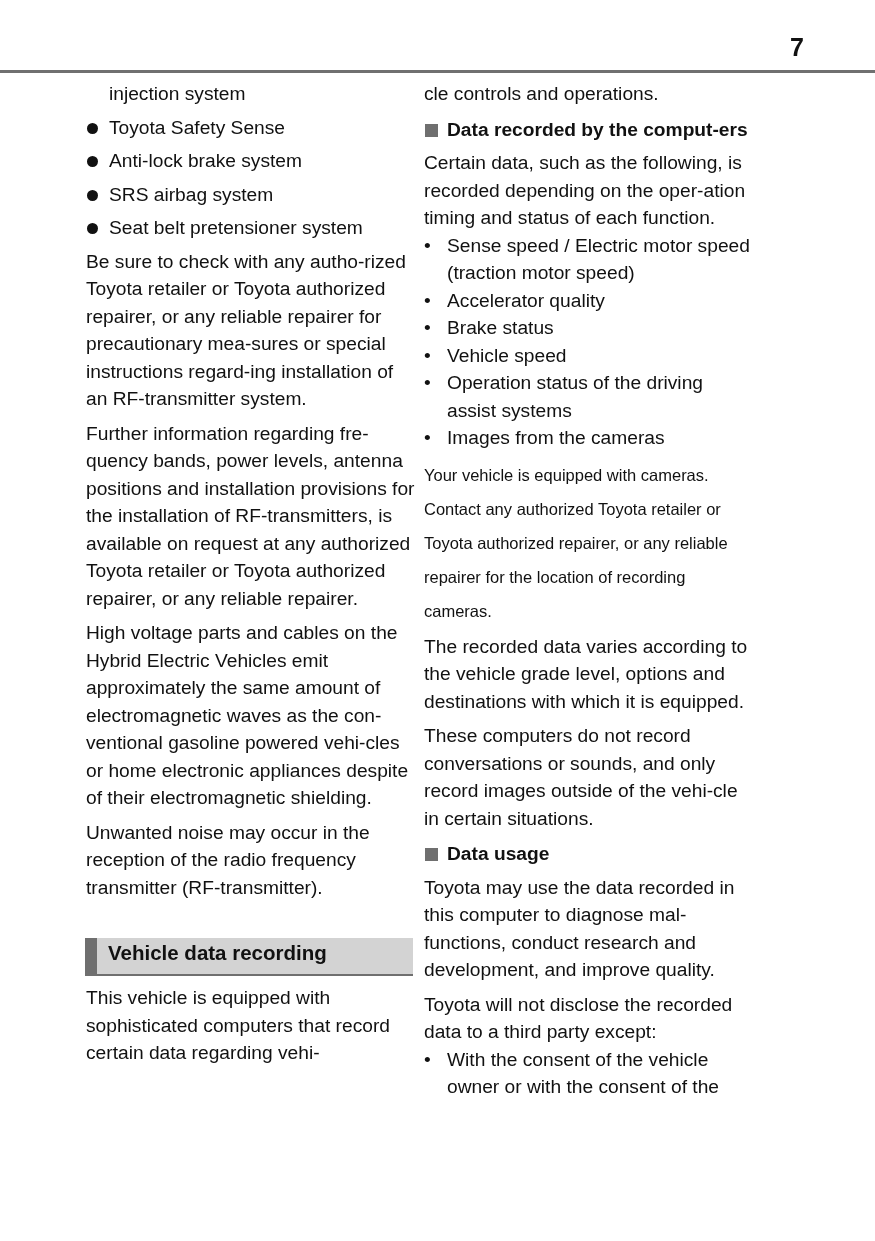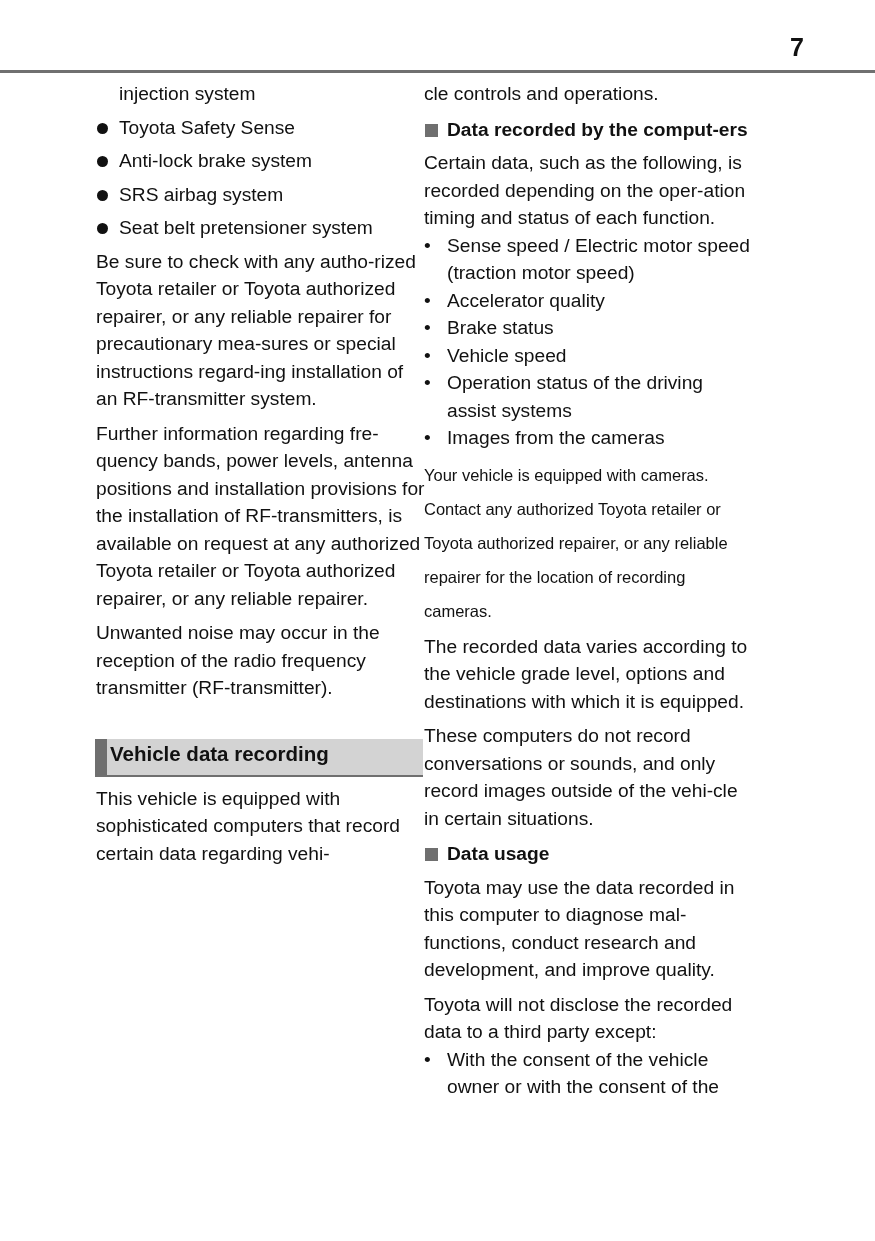--- a/index.html
+++ b/index.html
@@ -1,49 +1,50 @@
 <!DOCTYPE html>
 <html><head>
 <meta charset="utf-8">
 <style>
   html, body { margin: 0; padding: 0; background: #ffffff; }
   body { width: 875px; height: 1241px; position: relative; overflow: hidden;
          font-family: "Liberation Sans", sans-serif; color: #111; }
   .page-num { position: absolute; left: 790px; top: 33px; font-size: 25px; font-weight: bold; }
   .top-rule { position: absolute; left: 0; top: 70px; width: 875px; height: 3px; background: #707070; }
   .col { position: absolute; top: 80px; font-size: 19.2px; line-height: 27.5px; }
-  .col-left { left: 96px; width: 330px; }
+  .col-left { left: 86px; width: 330px; }
   .col-right { left: 424px; width: 330px; }
   p { margin: 0 0 7px 0; }
   .dot-item { position: relative; padding-left: 23px; margin-bottom: 6px; }
   .dot-item .dot { position: absolute; left: 1px; top: 9px; width: 11px; height: 11px; border-radius: 50%; background: #111; }
   .bul-item { position: relative; padding-left: 23px; }
   .bul-item .b { position: absolute; left: 0; top: 0; }
   .cont { padding-left: 23px; margin-bottom: 6px; }
   .section-head { margin: 37px 0 8px -1px; width: 328px; height: 38px; background: #d3d3d3;
                   border-left: 12px solid #6f6f6f; border-bottom: 2px solid #6f6f6f; box-sizing: border-box;
-                  font-weight: bold; font-size: 20.5px; line-height: 30px; padding-left: 3px; }
+                  font-weight: bold; font-size: 20.5px; line-height: 30px; padding-left: 11px; }
   .sub-head { position: relative; padding-left: 23px; font-weight: bold; margin: 8px 0 6px 0; }
   .sub-head .sq { position: absolute; left: 1px; top: 8px; width: 13px; height: 13px; background: #6f6f6f; }
   .small { font-size: 16.5px; line-height: 34px; margin-bottom: 5px; }
 </style>
 </head>
 <body>
 
 <div class="page-num">7</div>
 <div class="top-rule"></div>
 
 <div class="col col-left">
   <p class="cont">injection system</p>
   <div class="dot-item"><span class="dot"></span><span>Toyota Safety Sense</span></div>
   <div class="dot-item"><span class="dot"></span><span>Anti-lock brake system</span></div>
   <div class="dot-item"><span class="dot"></span><span>SRS airbag system</span></div>
   <div class="dot-item"><span class="dot"></span><span>Seat belt pretensioner system</span></div>
   <p>Be sure to check with any autho-rized Toyota retailer or Toyota authorized repairer, or any reliable repairer for precautionary mea-sures or special instructions regard-ing installation of an RF-transmitter system.</p>
   <p>Further information regarding fre-quency bands, power levels, antenna positions and installation provisions for the installation of RF-transmitters, is available on request at any authorized Toyota retailer or Toyota authorized repairer, or any reliable repairer.</p>
+  <p>High voltage parts and cables on the Hybrid Electric Vehicles emit approximately the same amount of electromagnetic waves as the con-ventional gasoline powered vehi-cles or home electronic appliances despite of their electromagnetic shielding.</p>
   <p>Unwanted noise may occur in the reception of the radio frequency transmitter (RF-transmitter).</p>
   <div class="section-head">Vehicle data recording</div>
   <p>This vehicle is equipped with sophisticated computers that record certain data regarding vehi-</p>
 </div>
 
 <div class="col col-right">
   <p>cle controls and operations.</p>
   <div class="sub-head"><span class="sq"></span><span>Data recorded by the comput-ers</span></div>
   <p style="margin-bottom:0">Certain data, such as the following, is recorded depending on the oper-ation timing and status of each function.</p>
   <div class="bul-item"><span class="b">•</span><span>Sense speed / Electric motor speed (traction motor speed)</span></div>

